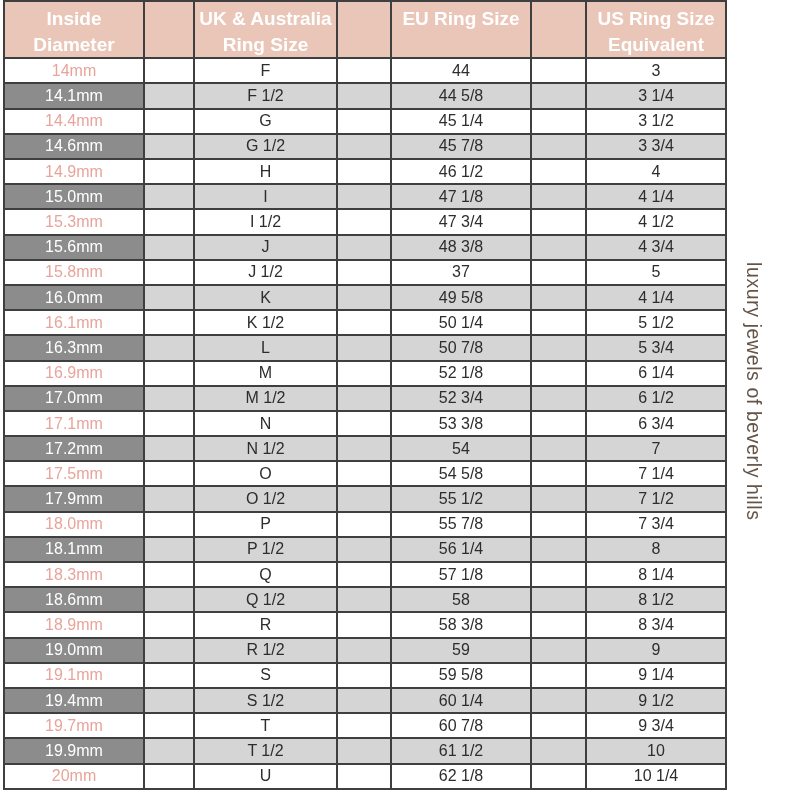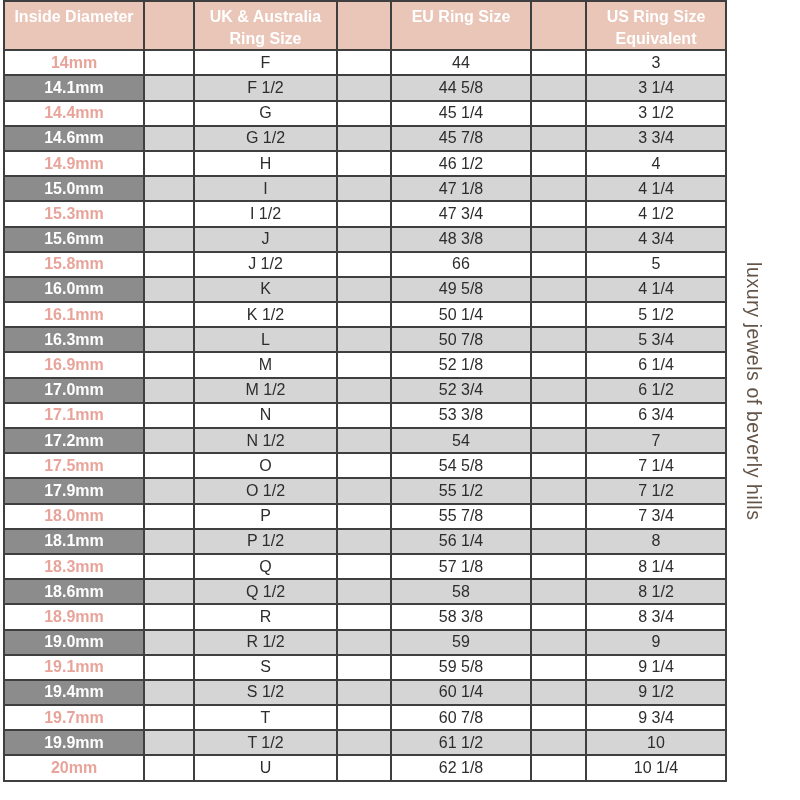--- a/index.html
+++ b/index.html
@@ -34,21 +34,21 @@
   th, td {
     border: 2px solid var(--border, #3f3f3f);
     text-align: center;
     padding: 0;
   }
 
   thead th {
     height: 44px;
     background: var(--header-bg, #eac6b9);
     color: var(--header-text, #ffffff);
-    font-size: 16px;
+    font-size: 19px;
     font-weight: 700;
     line-height: 1.35;
     vertical-align: top;
     padding-top: 4px;
   }
 
   tbody tr { height: 25.2px; }
 
   tbody td {
     font-size: 16px;
@@ -58,21 +58,21 @@
     vertical-align: middle;
   }
 
   
   tbody tr:nth-child(even) td {
     background: var(--row-alt-bg, #d5d5d5);
   }
 
   
   tbody td.col-dia {
-    font-weight: 700;
+    font-weight: 400;
     color: var(--diameter-pink-text, #e8a49a);
     margin-left: 31px;
   }
   tbody tr:nth-child(even) td.col-dia {
     background: var(--diameter-dark-bg, #8c8c8c);
     color: var(--diameter-dark-text, #ffffff);
   }
 
   .watermark {
     position: absolute;
@@ -182,21 +182,21 @@
     <td></td>
     <td>48 3/8</td>
     <td></td>
     <td>4 3/4</td>
   </tr>
         <tr>
     <td class="col-dia">15.8mm</td>
     <td></td>
     <td>J 1/2</td>
     <td></td>
-    <td>66</td>
+    <td>37</td>
     <td></td>
     <td>5</td>
   </tr>
         <tr>
     <td class="col-dia">16.0mm</td>
     <td></td>
     <td>K</td>
     <td></td>
     <td>49 5/8</td>
     <td></td>

